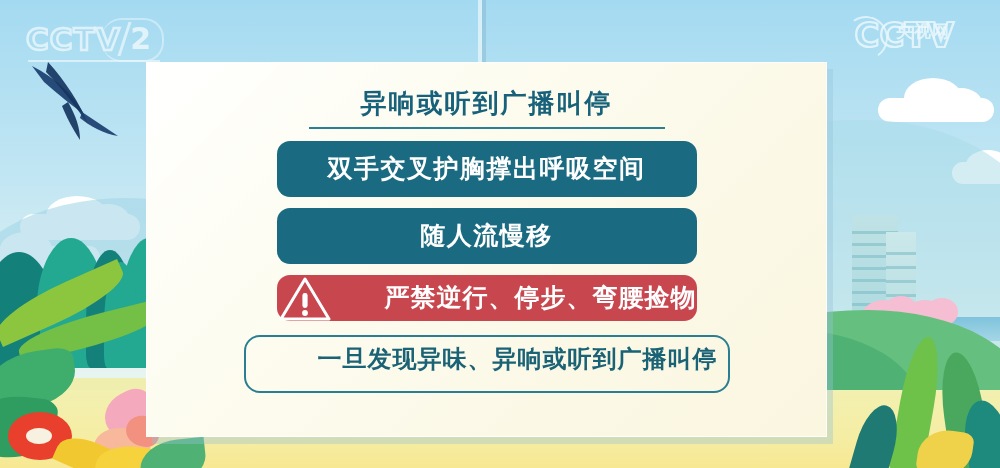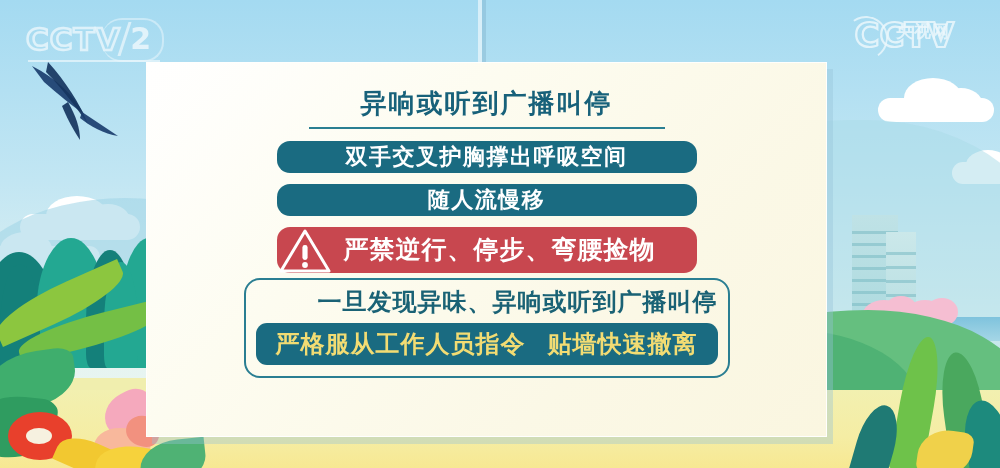--- a/index.html
+++ b/index.html
@@ -233,40 +233,41 @@
     box-sizing: border-box;
     display: flex;
     align-items: center;
     justify-content: center;
     position: relative;
   }
 
   .bar-teal {
     background: #1a6b81;
     color: #ffffff;
-    height: 32px;
+    height: 56px;
     margin: 0 auto 11px auto;
-    font-size: 22px;
+    font-size: 25px;
     font-weight: bold;
     letter-spacing: 1.5px;
   }
   .bar-w1 { width: 420px; }
   .bar-w2 { width: 420px; }
 
   .bar-red {
     background: #c8474f;
     color: #ffffff;
     height: 46px;
     width: 420px;
-    margin: 0 auto 5px auto;
+    margin: 0 auto 14px auto;
     font-size: 25px;
     font-weight: bold;
     letter-spacing: 1px;
     padding-left: 26px;
     box-sizing: border-box;
+    justify-content: flex-end;
   }
   .warn-icon {
     position: absolute;
     left: 2px; top: 50%;
     transform: translateY(-50%);
   }
 
   .outline-box {
     width: 486px;
     margin: 0 auto;
@@ -443,22 +444,17 @@
       <svg class="warn-icon" width="52" height="46" viewBox="0 0 52 46">
         <path d="M26 4 L50 44 L2 44 Z" fill="none" stroke="#ffffff" stroke-width="3" stroke-linejoin="round"></path>
         <rect x="23.4" y="18" width="5.2" height="15" rx="2.4" fill="#ffffff"></rect>
         <circle cx="26" cy="38" r="2.9" fill="#ffffff"></circle>
       </svg>
       <span>严禁逆行、停步、弯腰捡物</span>
     </div>
 
     <div class="outline-box">
       <div class="outline-line">一旦发现异味、异响或听到广播叫停</div>
-      <div class="bar bar-yellow">
-        <span>严格服从工作人员指令</span>
-        <span class="gap-wide"></span>
-        <span>贴墙快速撤离</span>
-      </div>
     </div>
 
   </div>
 
 </div>
 
 </body></html>

